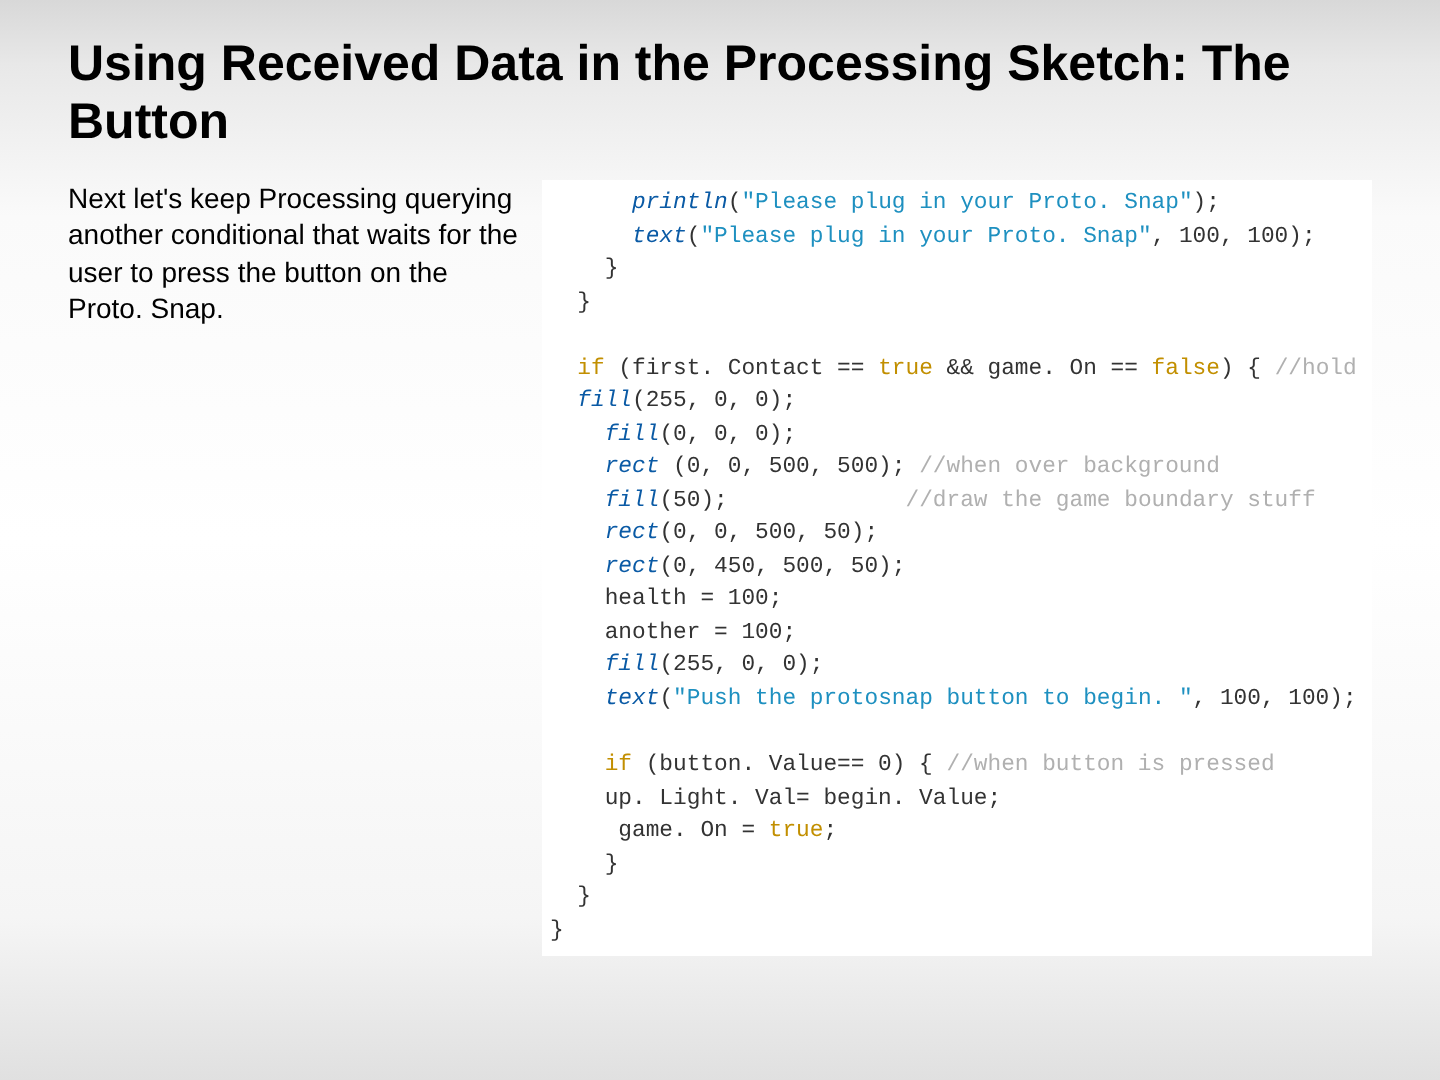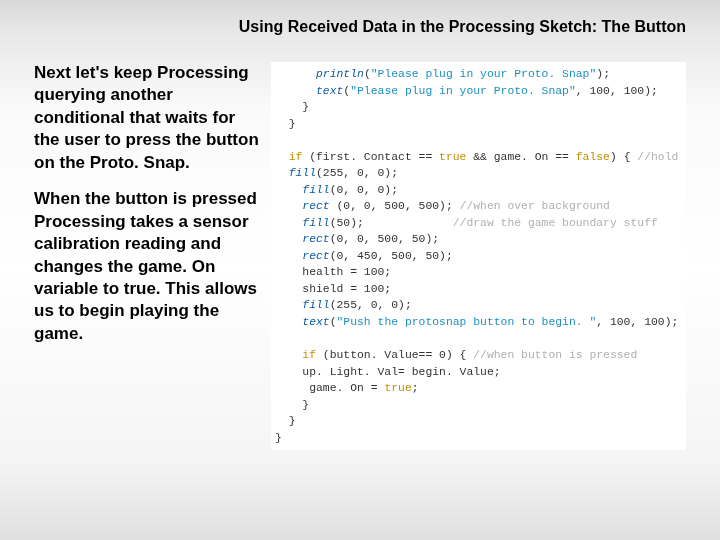--- a/index.html
+++ b/index.html
@@ -4,34 +4,33 @@
 <style>
   * { box-sizing: border-box; margin: 0; padding: 0; }
   html, body { width: 720px; height: 540px; }
   body {
     background: linear-gradient(180deg, #d8d8d8 0%, #e8e8e8 6%, #fafafa 20%, #ffffff 50%, #f5f5f5 85%, #e0e0e0 100%);
     font-family: Arial, Helvetica, sans-serif;
     color: #000;
     padding: 18px 34px 10px 34px;
   }
   .title {
-    font-size: 16px;
+    font-size: 25px;
     font-weight: bold;
-    text-align: right;
-    margin-bottom: 26px;
+    text-align: left;
+    margin-bottom: 14px;
   }
   .columns {
     display: flex;
     gap: 12px;
   }
   .prose {
     width: 225px;
-    font-size: 17px;
+    font-size: 14px;
     line-height: 1.32;
-    font-weight: bold;
   }
   .prose p { margin-bottom: 14px; }
   .code {
     flex: 1;
     background: #ffffff;
     font-family: "Courier New", Courier, monospace;
     font-size: 11.4px;
     line-height: 1.45;
     white-space: pre;
     color: #333;
@@ -45,37 +44,36 @@
 </style>
 </head>
 <body>
 
 <div class="title">Using Received Data in the Processing Sketch: The Button</div>
 
 <div class="columns">
 
   <div class="prose">
     <p>Next let's keep Processing querying another conditional that waits for the user to press the button on the Proto. Snap.</p>
-    <p>When the button is pressed Processing takes a sensor calibration reading and changes the game. On variable to true. This allows us to begin playing the game.</p>
   </div>
 
   <div class="code"><span class="fn">      println</span><span>(</span><span class="str">"Please plug in your Proto. Snap"</span><span>);</span>
 <span class="fn">      text</span><span>(</span><span class="str">"Please plug in your Proto. Snap"</span><span>, 100, 100);</span>
 <span>    }</span>
 <span>  }</span>
 <span></span>
 <span class="kw">  if</span><span> (first. Contact == </span><span class="kw">true</span><span> &amp;&amp; game. On == </span><span class="kw">false</span><span>) { </span><span class="cmt">//hold patt</span>
 <span class="fn">  fill</span><span>(255, 0, 0);</span>
 <span class="fn">    fill</span><span>(0, 0, 0);</span>
 <span class="fn">    rect</span><span> (0, 0, 500, 500); </span><span class="cmt">//when over background</span>
 <span class="fn">    fill</span><span>(50);             </span><span class="cmt">//draw the game boundary stuff</span>
 <span class="fn">    rect</span><span>(0, 0, 500, 50);</span>
 <span class="fn">    rect</span><span>(0, 450, 500, 50);</span>
 <span>    health = 100;</span>
-<span>    shield = 100;</span>
+<span>    another = 100;</span>
 <span class="fn">    fill</span><span>(255, 0, 0);</span>
 <span class="fn">    text</span><span>(</span><span class="str">"Push the protosnap button to begin. "</span><span>, 100, 100);</span>
 <span></span>
 <span class="kw">    if</span><span> (button. Value== 0) { </span><span class="cmt">//when button is pressed</span>
 <span>    up. Light. Val= begin. Value;</span>
 <span>     game. On = </span><span class="kw">true</span><span>;</span>
 <span>    }</span>
 <span>  }</span>
 <span>}</span></div>
 

